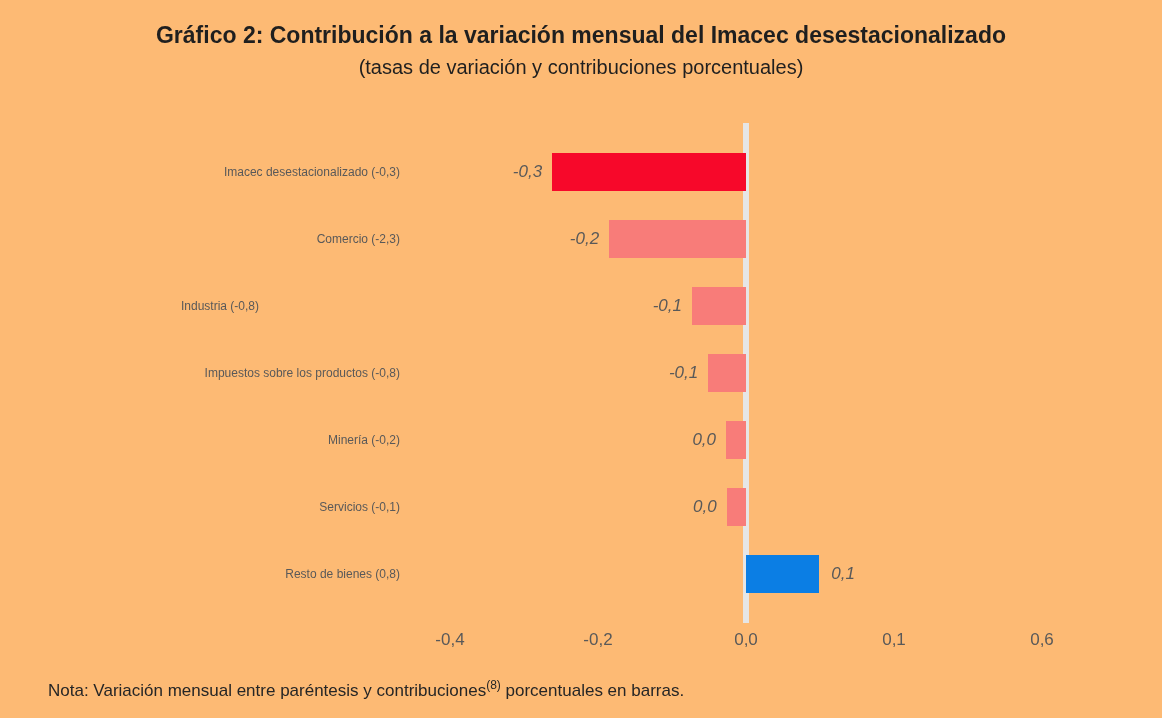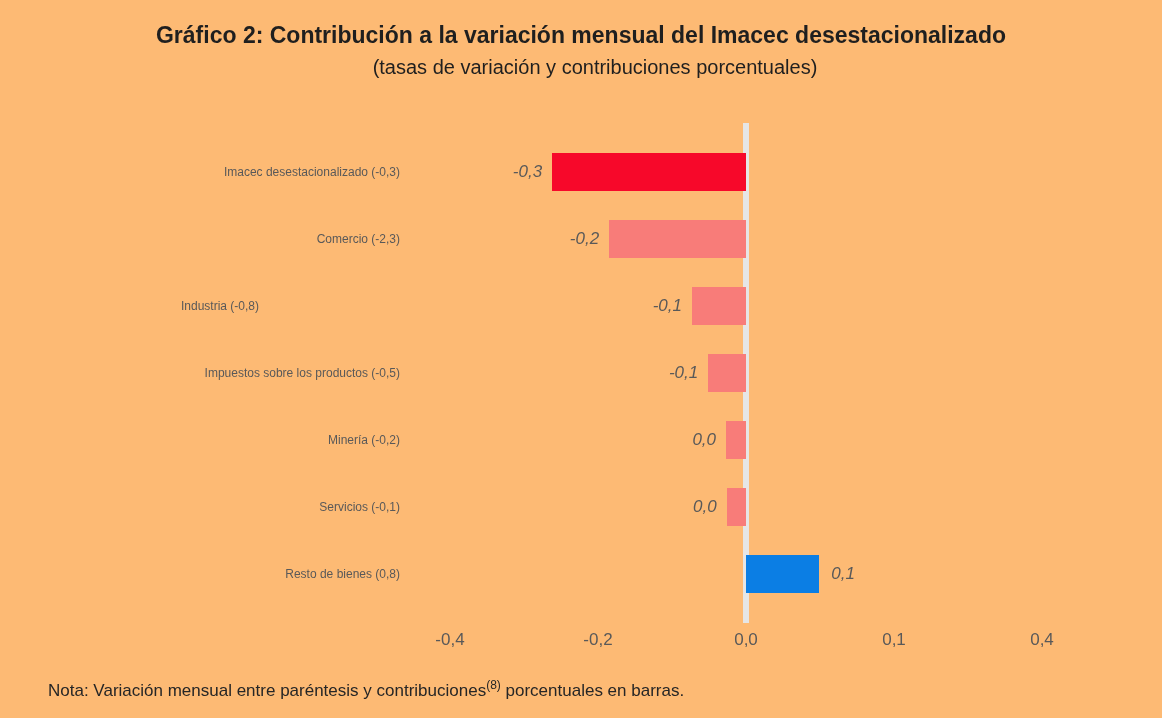--- a/index.html
+++ b/index.html
@@ -4,21 +4,21 @@
 <style>
   html,body{margin:0;padding:0;background:#ffffff;}
   body{font-family:"Liberation Sans", sans-serif;}
   #page{position:relative;width:1162px;height:718px;background:#fdba74;overflow:hidden;}
   .chart-title{
     position:absolute;left:26px;top:22px;width:1110px;
     text-align:center;font-size:23px;font-weight:bold;color:#1f1f1f;
     letter-spacing:0px;
   }
   .chart-subtitle{
-    position:absolute;left:40px;top:56px;width:1110px;
+    position:absolute;left:26px;top:56px;width:1110px;
     text-align:center;font-size:20px;font-weight:normal;color:#1f1f1f;
   }
   .axis-line{position:absolute;background:#e6e6e6;}
   .cat-label{
     position:absolute;left:40px;width:360px;text-align:right;
     font-size:12px;color:#595959;line-height:24px;white-space:nowrap;
   }
   .bar{position:absolute;}
   .val-label{
     position:absolute;font-size:17px;color:#595959;line-height:22px;white-space:nowrap;font-style:italic;
@@ -44,33 +44,33 @@
       <div class="axis-line" style="left: 743px; top: 123px; width: 6px; height: 500px; background: rgb(230, 230, 230);"></div>
       <div class="cat-label" style="top: 160px;">Imacec desestacionalizado (-0,3)</div>
       <div class="bar" style="left: 552.12px; top: 153px; width: 193.88px; height: 38px; background: rgb(247, 8, 42);"></div>
       <div class="val-label" style="top: 161px; left: 462.12px; width: 80px; text-align: right;">-0,3</div>
       <div class="cat-label" style="top: 227px;">Comercio (-2,3)</div>
       <div class="bar" style="left: 609.1px; top: 220px; width: 136.9px; height: 38px; background: rgb(248, 124, 121);"></div>
       <div class="val-label" style="top: 228px; left: 519.1px; width: 80px; text-align: right;">-0,2</div>
       <div class="cat-label" style="top: 294px; text-align: center;">Industria (-0,8)</div>
       <div class="bar" style="left: 691.98px; top: 287px; width: 54.02px; height: 38px; background: rgb(248, 124, 121);"></div>
       <div class="val-label" style="top: 295px; left: 601.98px; width: 80px; text-align: right;">-0,1</div>
-      <div class="cat-label" style="top: 361px;">Impuestos sobre los productos (-0,5)</div>
+      <div class="cat-label" style="top: 361px;">Impuestos sobre los productos (-0,8)</div>
       <div class="bar" style="left: 708.26px; top: 354px; width: 37.74px; height: 38px; background: rgb(248, 124, 121);"></div>
       <div class="val-label" style="top: 362px; left: 618.26px; width: 80px; text-align: right;">-0,1</div>
       <div class="cat-label" style="top: 428px;">Minería (-0,2)</div>
       <div class="bar" style="left: 726.02px; top: 421px; width: 19.98px; height: 38px; background: rgb(248, 124, 121);"></div>
       <div class="val-label" style="top: 429px; left: 636.02px; width: 80px; text-align: right;">0,0</div>
       <div class="cat-label" style="top: 495px;">Servicios (-0,1)</div>
       <div class="bar" style="left: 726.76px; top: 488px; width: 19.24px; height: 38px; background: rgb(248, 124, 121);"></div>
       <div class="val-label" style="top: 496px; left: 636.76px; width: 80px; text-align: right;">0,0</div>
       <div class="cat-label" style="top: 562px;">Resto de bienes (0,8)</div>
       <div class="bar" style="left: 746px; top: 555px; width: 73.26px; height: 38px; background: rgb(11, 126, 228);"></div>
       <div class="val-label" style="top: 563px; left: 831.26px; width: 80px; text-align: left;">0,1</div>
       <div class="tick-label" style="left: 410px; top: 629px;">-0,4</div>
       <div class="tick-label" style="left: 558px; top: 629px;">-0,2</div>
       <div class="tick-label" style="left: 706px; top: 629px;">0,0</div>
       <div class="tick-label" style="left: 854px; top: 629px;">0,1</div>
-      <div class="tick-label" style="left: 1002px; top: 629px;">0,4</div>
+      <div class="tick-label" style="left: 1002px; top: 629px;">0,6</div>
     </div>
 
   <div class="note"><span>Nota: Variación mensual entre paréntesis y contribuciones</span><sup>(8)</sup><span> porcentuales en barras.</span></div>
 </div>
 
 </body></html>

